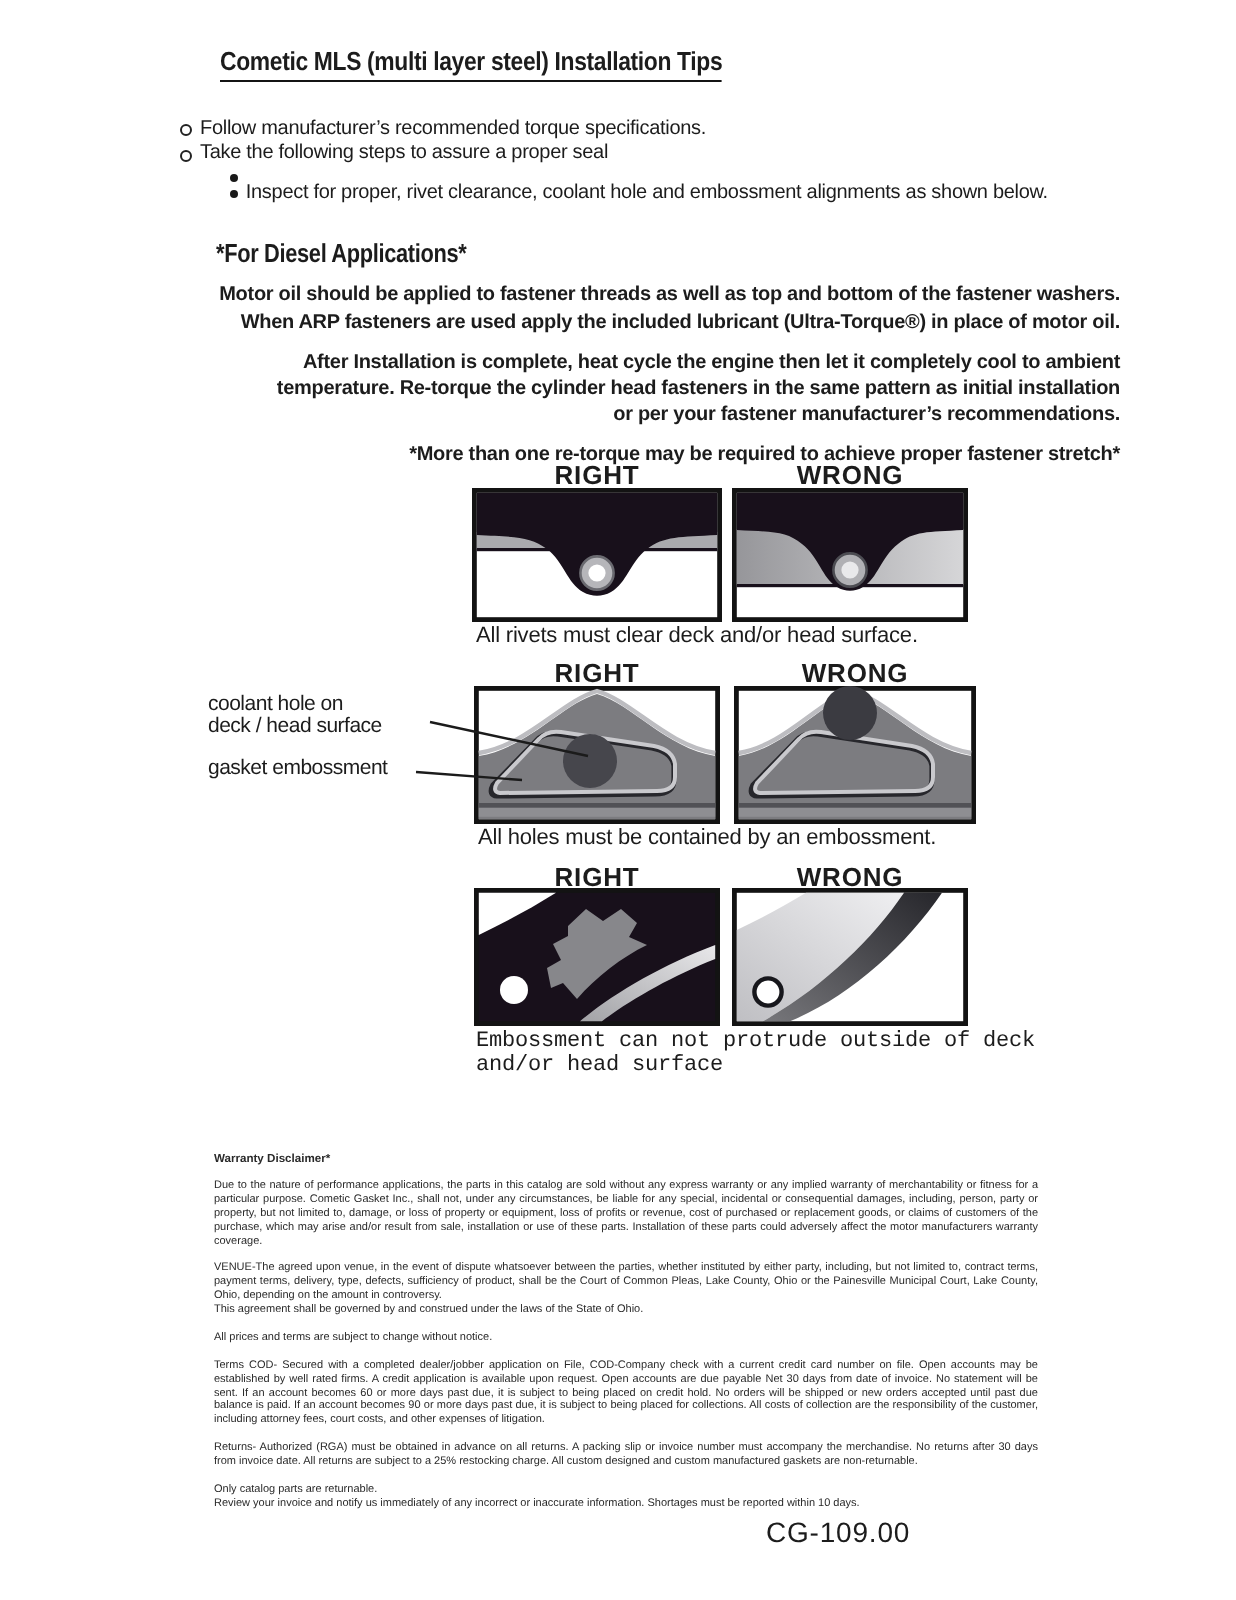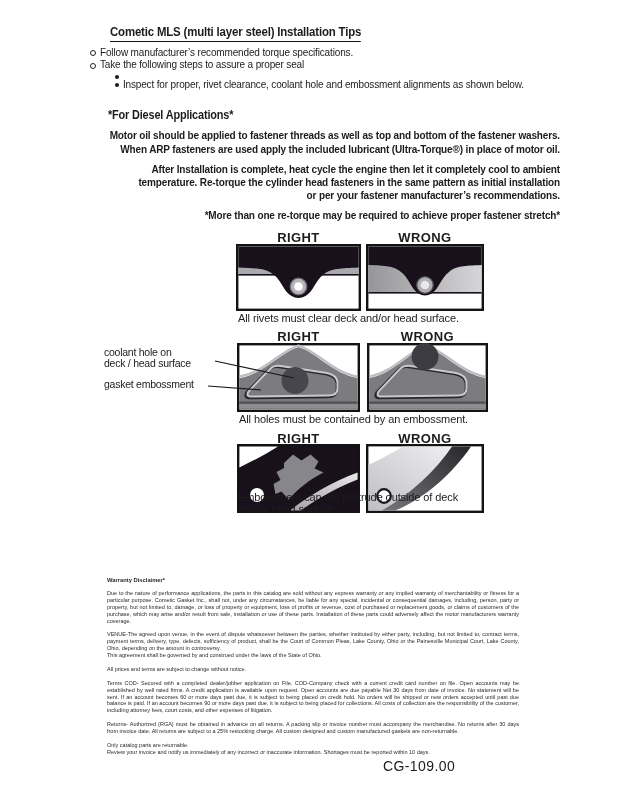--- a/index.html
+++ b/index.html
@@ -9,21 +9,21 @@
     font-family:"Liberation Sans","DejaVu Sans",sans-serif;
   }
   
   .intro { position:absolute; left:90px; top:22px; width:470px; }
   .title {
     display:inline-block; margin-left:20px;
     font-size:13px; font-weight:700; letter-spacing:-0.2px;
     border-bottom:1.8px solid #141414; padding-bottom:2px;
     transform:scaleX(0.88); transform-origin:left center; white-space:nowrap;
   }
-  .bullets { margin-top:5px; }
+  .bullets { margin-top:18px; }
   .b-row { display:flex; align-items:flex-start; font-size:10px; font-weight:500; line-height:12.2px; letter-spacing:-0.15px; white-space:nowrap; }
   .dot-o { width:4px; height:4px; border:1.1px solid #222; border-radius:50%; margin:3.4px 4px 0 0; flex:none; }
   .dot-f { width:4.4px; height:4.4px; background:#191919; border-radius:50%; margin:3.4px 3.5px 0 0; flex:none; }
   .sub { margin-left:25px; }
   .diesel-h { margin:16px 0 0 18px; font-size:13px; font-weight:700; letter-spacing:-0.2px; transform:scaleX(0.84); transform-origin:left center; white-space:nowrap; }
   .para { margin:7px 0 0 18px; font-size:10px; font-weight:700; line-height:13.2px; letter-spacing:-0.15px; white-space:pre-line;text-align:right; }
   
   .fig-label { position:absolute; text-align:center; font-size:13px; font-weight:600; letter-spacing:0.4px; }
   .fig-box { position:absolute; }
   .fig-box svg { display:block; }
@@ -166,21 +166,21 @@
         <stop offset="0" stop-color="#26262b"></stop>
           <stop offset="1" stop-color="#77777b"></stop>
       </linearGradient>
     </defs>
     <rect x="1.2" y="1.2" width="115.6" height="66.6" fill="#ffffff" stroke="#131313" stroke-width="2.4"></rect>
     <path d="M2.4,21 C15,15 27,8.5 37,2.4 L86,2.4 C70,26 45,50 15.5,66.6 L2.4,66.6 Z" fill="url(#g3)"></path>
     <path d="M86,2.4 L105,2.4 C87,29 58,55 29,66.6 L15.5,66.6 C45,50 70,26 86,2.4 Z" fill="url(#g4)"></path>
     <circle cx="18" cy="52" r="6.8" fill="#ffffff" stroke="#17171c" stroke-width="2.2"></circle>
   </svg>
 </div>
-<div class="fig-caption" style="left:238px; top:492px;">Embossment can not protrude outside of deck
+<div class="fig-caption" style="left:238px; top:516px;font-family:Liberation Mono, monospace;">Embossment can not protrude outside of deck
 and/or head surface</div>
 
 <div class="warranty">
   <div class="w-head">Warranty Disclaimer*</div>
   <p>Due to the nature of performance applications, the parts in this catalog are sold without any express warranty or any implied warranty of merchantability or fitness for a particular purpose.  Cometic Gasket Inc., shall not, under any circumstances, be liable for any special, incidental or consequential damages, including, person, party or property, but not limited to, damage, or loss of property or equipment, loss of profits or revenue, cost of purchased or replacement goods, or claims of customers of the purchase, which may arise and/or result from sale, installation or use of these parts.  Installation of these parts could adversely affect the motor manufacturers warranty coverage.</p>
   <p>VENUE-The agreed upon venue, in the event of dispute whatsoever between the parties, whether instituted by either party, including, but not limited to, contract terms, payment terms, delivery, type, defects, sufficiency of product, shall be the Court of Common Pleas, Lake County, Ohio or the Painesville Municipal Court, Lake County, Ohio, depending on the amount in controversy.
 This agreement shall be governed by and construed under the laws of the State of Ohio.</p>
   <p>All prices and terms are subject to change without notice.</p>
   <p>Terms COD- Secured with a completed dealer/jobber application on File, COD-Company check with a current credit card number on file.  Open accounts may be established by well rated firms.  A credit application is available upon request.  Open accounts are due payable Net 30 days from date of invoice.  No statement will be sent.  If an account becomes 60 or more days past due, it is subject to being placed on credit hold.  No orders will be shipped or new orders accepted until past due balance is paid.  If an account becomes 90 or more days past due, it is subject to being placed for collections.  All costs of collection are the responsibility of the customer, including attorney fees, court costs, and other expenses of litigation.</p>
   <p>Returns- Authorized (RGA) must be obtained in advance on all returns.  A packing slip or invoice number must accompany the merchandise.  No returns after 30 days from invoice date.  All returns are subject to a 25% restocking charge.  All custom designed and custom manufactured gaskets are non-returnable.</p>

